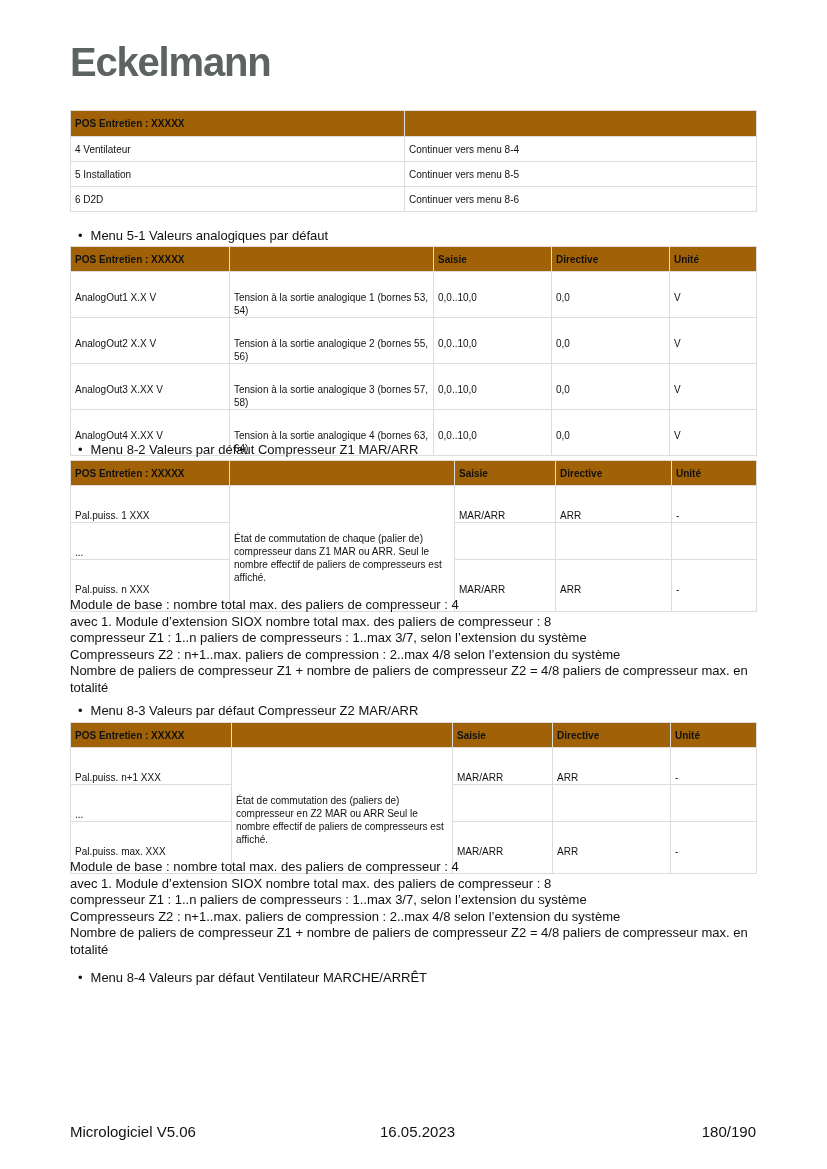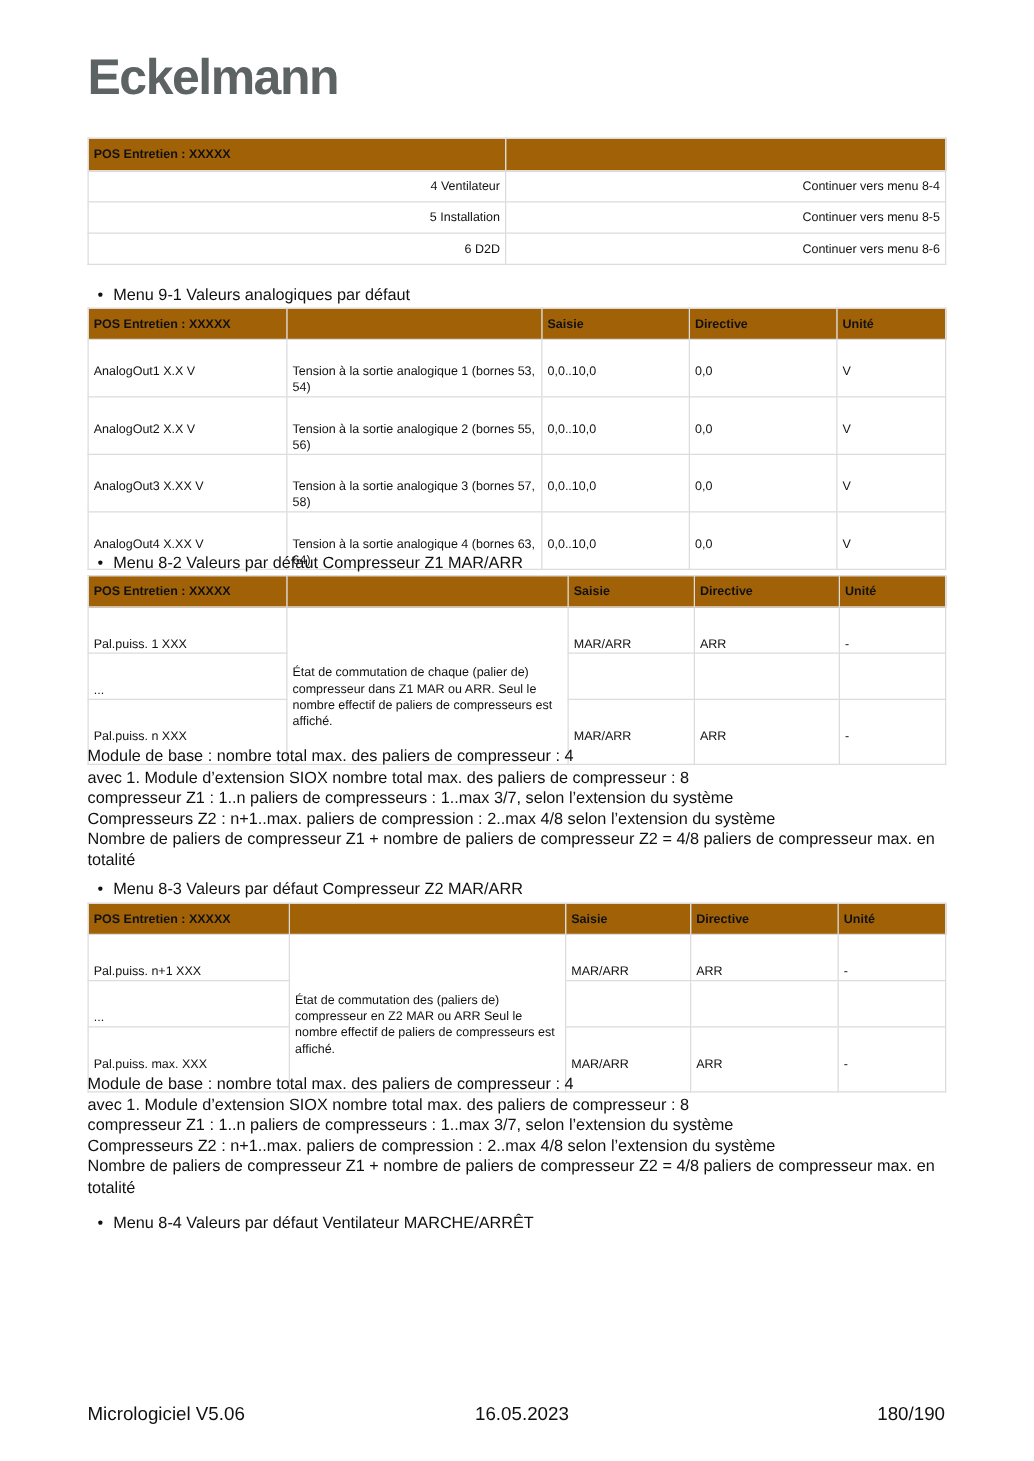--- a/index.html
+++ b/index.html
@@ -4,21 +4,21 @@
 <style>
   * { box-sizing: border-box; margin: 0; padding: 0; }
   html, body { width: 827px; height: 1169px; background: #ffffff; }
   body { position: relative; font-family: "Liberation Sans", sans-serif; color: #111; overflow: hidden; }
   .logo { position: absolute; left: 70px; top: 40px; font-family: "Liberation Sans", sans-serif; font-weight: bold; font-size: 40px; color: #5d6263; letter-spacing: -1.2px; }
   table { position: absolute; left: 70px; width: 686px; border-collapse: collapse; font-size: 10px; table-layout: fixed; }
   td, th { border: 1px solid #dcdcdc; padding: 0 4px; vertical-align: top; text-align: left; font-weight: normal; line-height: 13px; }
   th { background: #a16207; font-weight: bold; vertical-align: middle; }
   .t0 { top: 110px; }
   .t0 th { height: 26px; }
-  .t0 td { height: 25px; vertical-align: middle; text-align: right; }
+  .t0 td { height: 25px; vertical-align: middle; }
   .t1 { top: 246px; }
   .t1 th { height: 25px; }
   .t1 td { height: 39px; padding-top: 19px; }
   .t2 { top: 460px; }
   .t3 { top: 722px; }
   .t2 th, .t3 th { height: 25px; }
   .t2 td, .t3 td { padding-top: 23px; }
   .r1 td { height: 25px; }
   .r2 td { height: 25px; }
   .r3 td { height: 52px; }
@@ -51,21 +51,21 @@
     <td>5 Installation</td>
     <td>Continuer vers menu 8-5</td>
   </tr>
   <tr>
     <td>6 D2D</td>
     <td>Continuer vers menu 8-6</td>
   </tr>
 </tbody>
   </table>
 
-<div class="bullet" style="top:228px">Menu 9-1 Valeurs analogiques par défaut</div>
+<div class="bullet" style="top:228px">Menu 5-1 Valeurs analogiques par défaut</div>
 <table class="t1">
   <colgroup>
       <col style="width:159px">
       <col style="width:204px">
       <col style="width:118px">
       <col style="width:118px">
       <col style="width:87px">
     </colgroup>
   <tbody>
       <tr>

